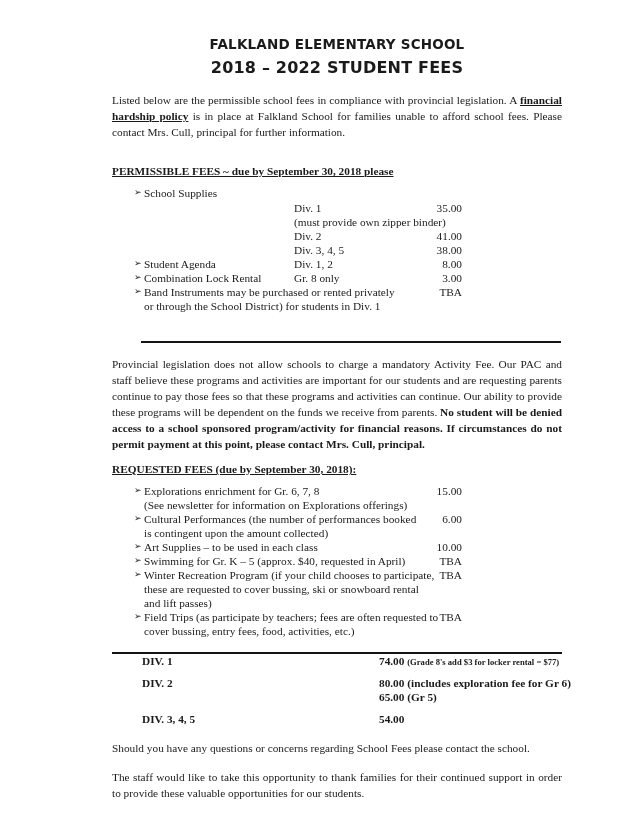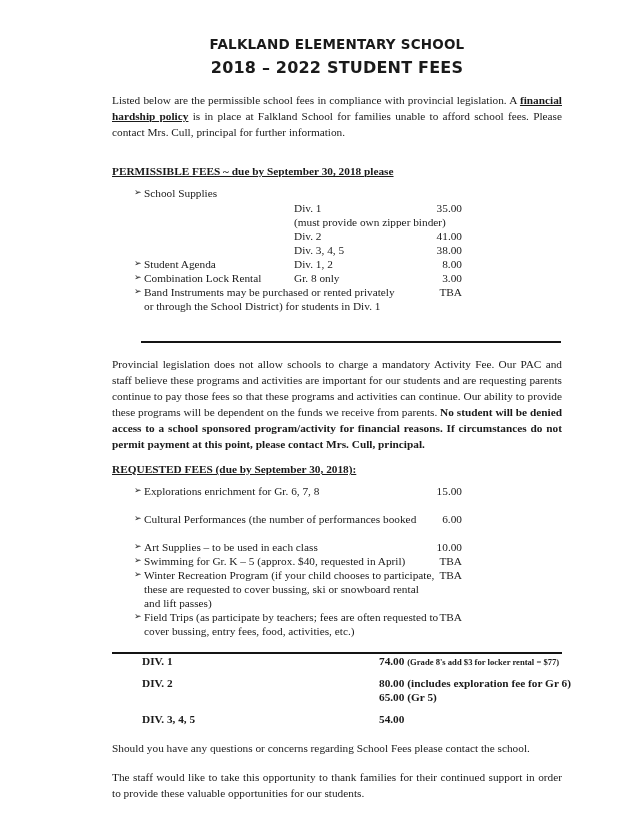--- a/index.html
+++ b/index.html
@@ -174,24 +174,30 @@
     </p>
 
     <div class="section-head">REQUESTED FEES (due by September 30, 2018):</div>
 
     <div class="fee-list" style="position:relative;height:146px;">
       <div class="req-row" style="position:absolute;top:0;left:0;right:0;">
         <span class="bullet">➢</span>
         <span class="text">Explorations enrichment for Gr. 6, 7, 8</span>
         <span class="amt">15.00</span>
       </div>
+      <div class="req-row" style="position:absolute;top:14px;left:0;right:0;">
+        <span class="text">(See newsletter for information on Explorations offerings)</span>
+      </div>
       <div class="req-row" style="position:absolute;top:28px;left:0;right:0;">
         <span class="bullet">➢</span>
         <span class="text">Cultural Performances (the number of performances booked</span>
         <span class="amt">6.00</span>
+      </div>
+      <div class="req-row" style="position:absolute;top:42px;left:0;right:0;">
+        <span class="text">is contingent upon the amount collected)</span>
       </div>
       <div class="req-row" style="position:absolute;top:56px;left:0;right:0;">
         <span class="bullet">➢</span>
         <span class="text">Art Supplies – to be used in each class</span>
         <span class="amt">10.00</span>
       </div>
       <div class="req-row" style="position:absolute;top:70px;left:0;right:0;">
         <span class="bullet">➢</span>
         <span class="text">Swimming for Gr. K – 5 (approx. $40, requested in April)</span>
         <span class="amt">TBA</span>

